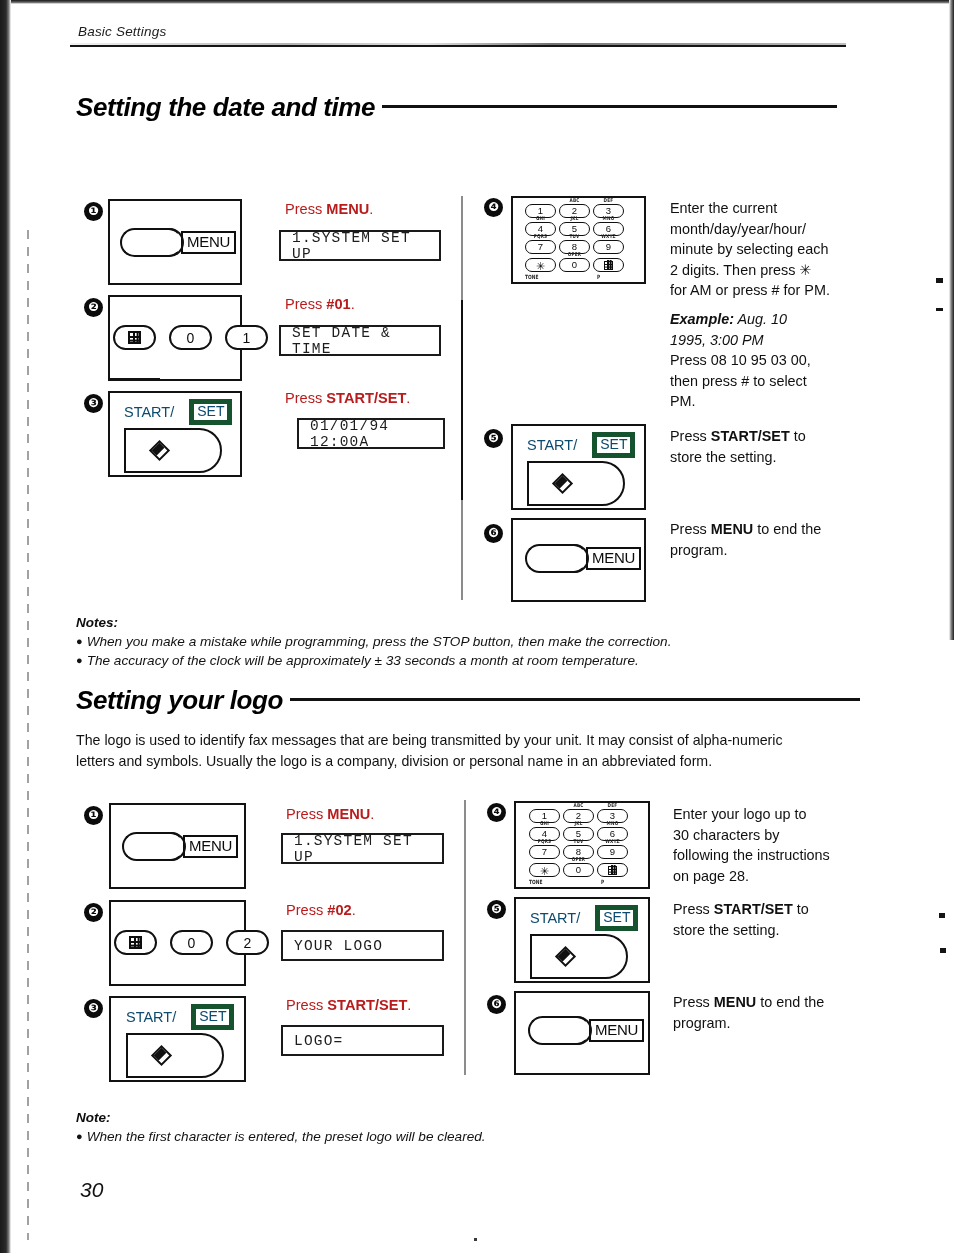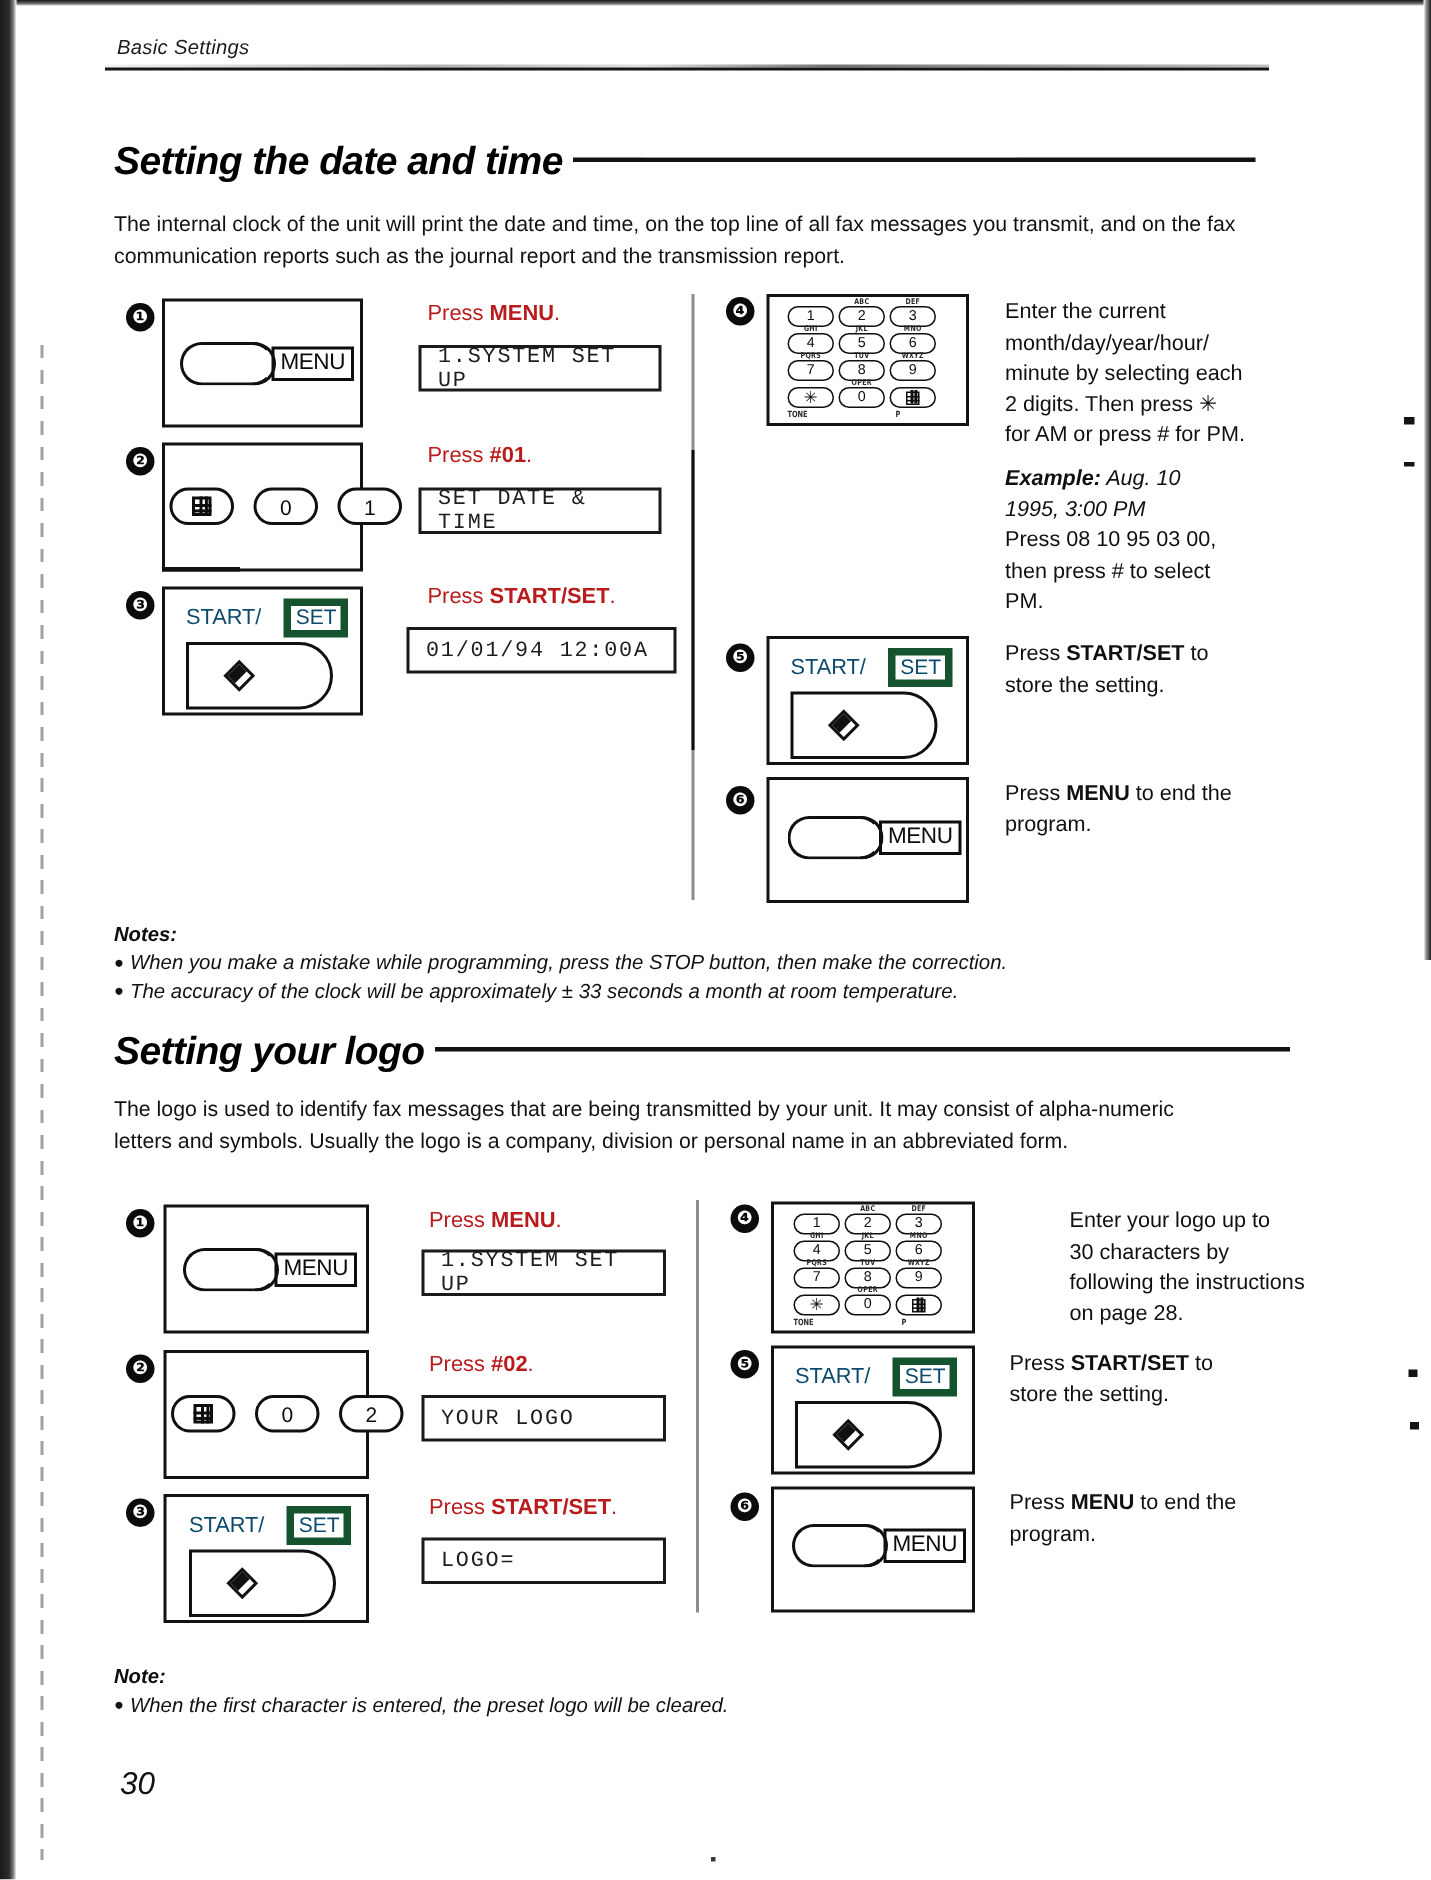--- a/index.html
+++ b/index.html
@@ -243,21 +243,20 @@
   <div class="speck" style="left:940px;top:948px;width:6px;height:5px;"></div>
   <div class="bottom-speck"></div>
 
   <div class="running-head">Basic Settings</div>
   <div class="head-rule"></div>
 
   <div class="sec-head" style="top:92px;">
     <span class="title">Setting the date and time</span><span class="rule" style="width:455px;"></span>
   </div>
 
-  <div class="body-para" style="left:76px;top:140px;width:772px;">The internal clock of the unit will print the date and time, on the top line of all fax messages you transmit, and on the fax communication reports such as the journal report and the transmission report.</div>
 
   <div class="col-divider soft" style="left:461px;top:196px;height:404px;"></div>
   <div class="col-divider" style="left:461px;top:300px;height:200px;"></div>
 
   <div class="step-num" style="left:84px;top:202px;">❶</div>
   <div class="panel" style="left:108px;top:199px;width:134px;height:86px;"></div>
   <div class="menu-btn" style="left:120px;top:228px;">
     <div class="menu-oval"></div>
     <div class="menu-label">MENU</div>
   </div>
@@ -287,21 +286,21 @@
       <span>START/</span>
       <span class="setbox">SET</span>
     </div>
     <div class="start-shape">
       <div class="diamond"></div>
     </div>
   </div>
   <div class="step-text" style="left:263px;top:390px;">
     <span>Press </span><b>START/SET</b><span>.</span>
   </div>
-  <div class="lcd" style="left:271px;top:418px;width:180px;height:31px;">01/01/94 12:00A</div>
+  <div class="lcd" style="left:297px;top:418px;width:148px;height:31px;">01/01/94 12:00A</div>
 
   <div class="step-num" style="left:484px;top:198px;">❹</div>
   <div class="panel" style="left:511px;top:196px;width:135px;height:88px;"></div>
   <div class="keypad" style="left:525px;top:204px;">
     <div class="kp-grid">
       <div class="kp-cell">
           <span class="kp-sub"></span>
           <div class="kp-key">1</div>
         </div>
       <div class="kp-cell">
@@ -512,21 +511,21 @@
           <div class="kp-key">
             <span class="kp-hash"></span>
           </div>
         </div>
     </div>
     <div class="kp-foot">
       <span style="left:0px;">TONE</span>
       <span style="left:72px;">P</span>
     </div>
   </div>
-  <div class="rt-text" style="left:673px;top:804px;width:185px;margin-left:40px;">
+  <div class="rt-text" style="left:673px;top:804px;width:185px;">
     <div>Enter your logo up to</div>
     <div>30 characters by</div>
     <div>following the instructions</div>
     <div>on page 28.</div>
   </div>
 
   <div class="step-num" style="left:487px;top:900px;">❺</div>
   <div class="panel" style="left:514px;top:897px;width:136px;height:86px;"></div>
   <div class="startset" style="left:530px;top:905px;">
     <div class="lbl">

